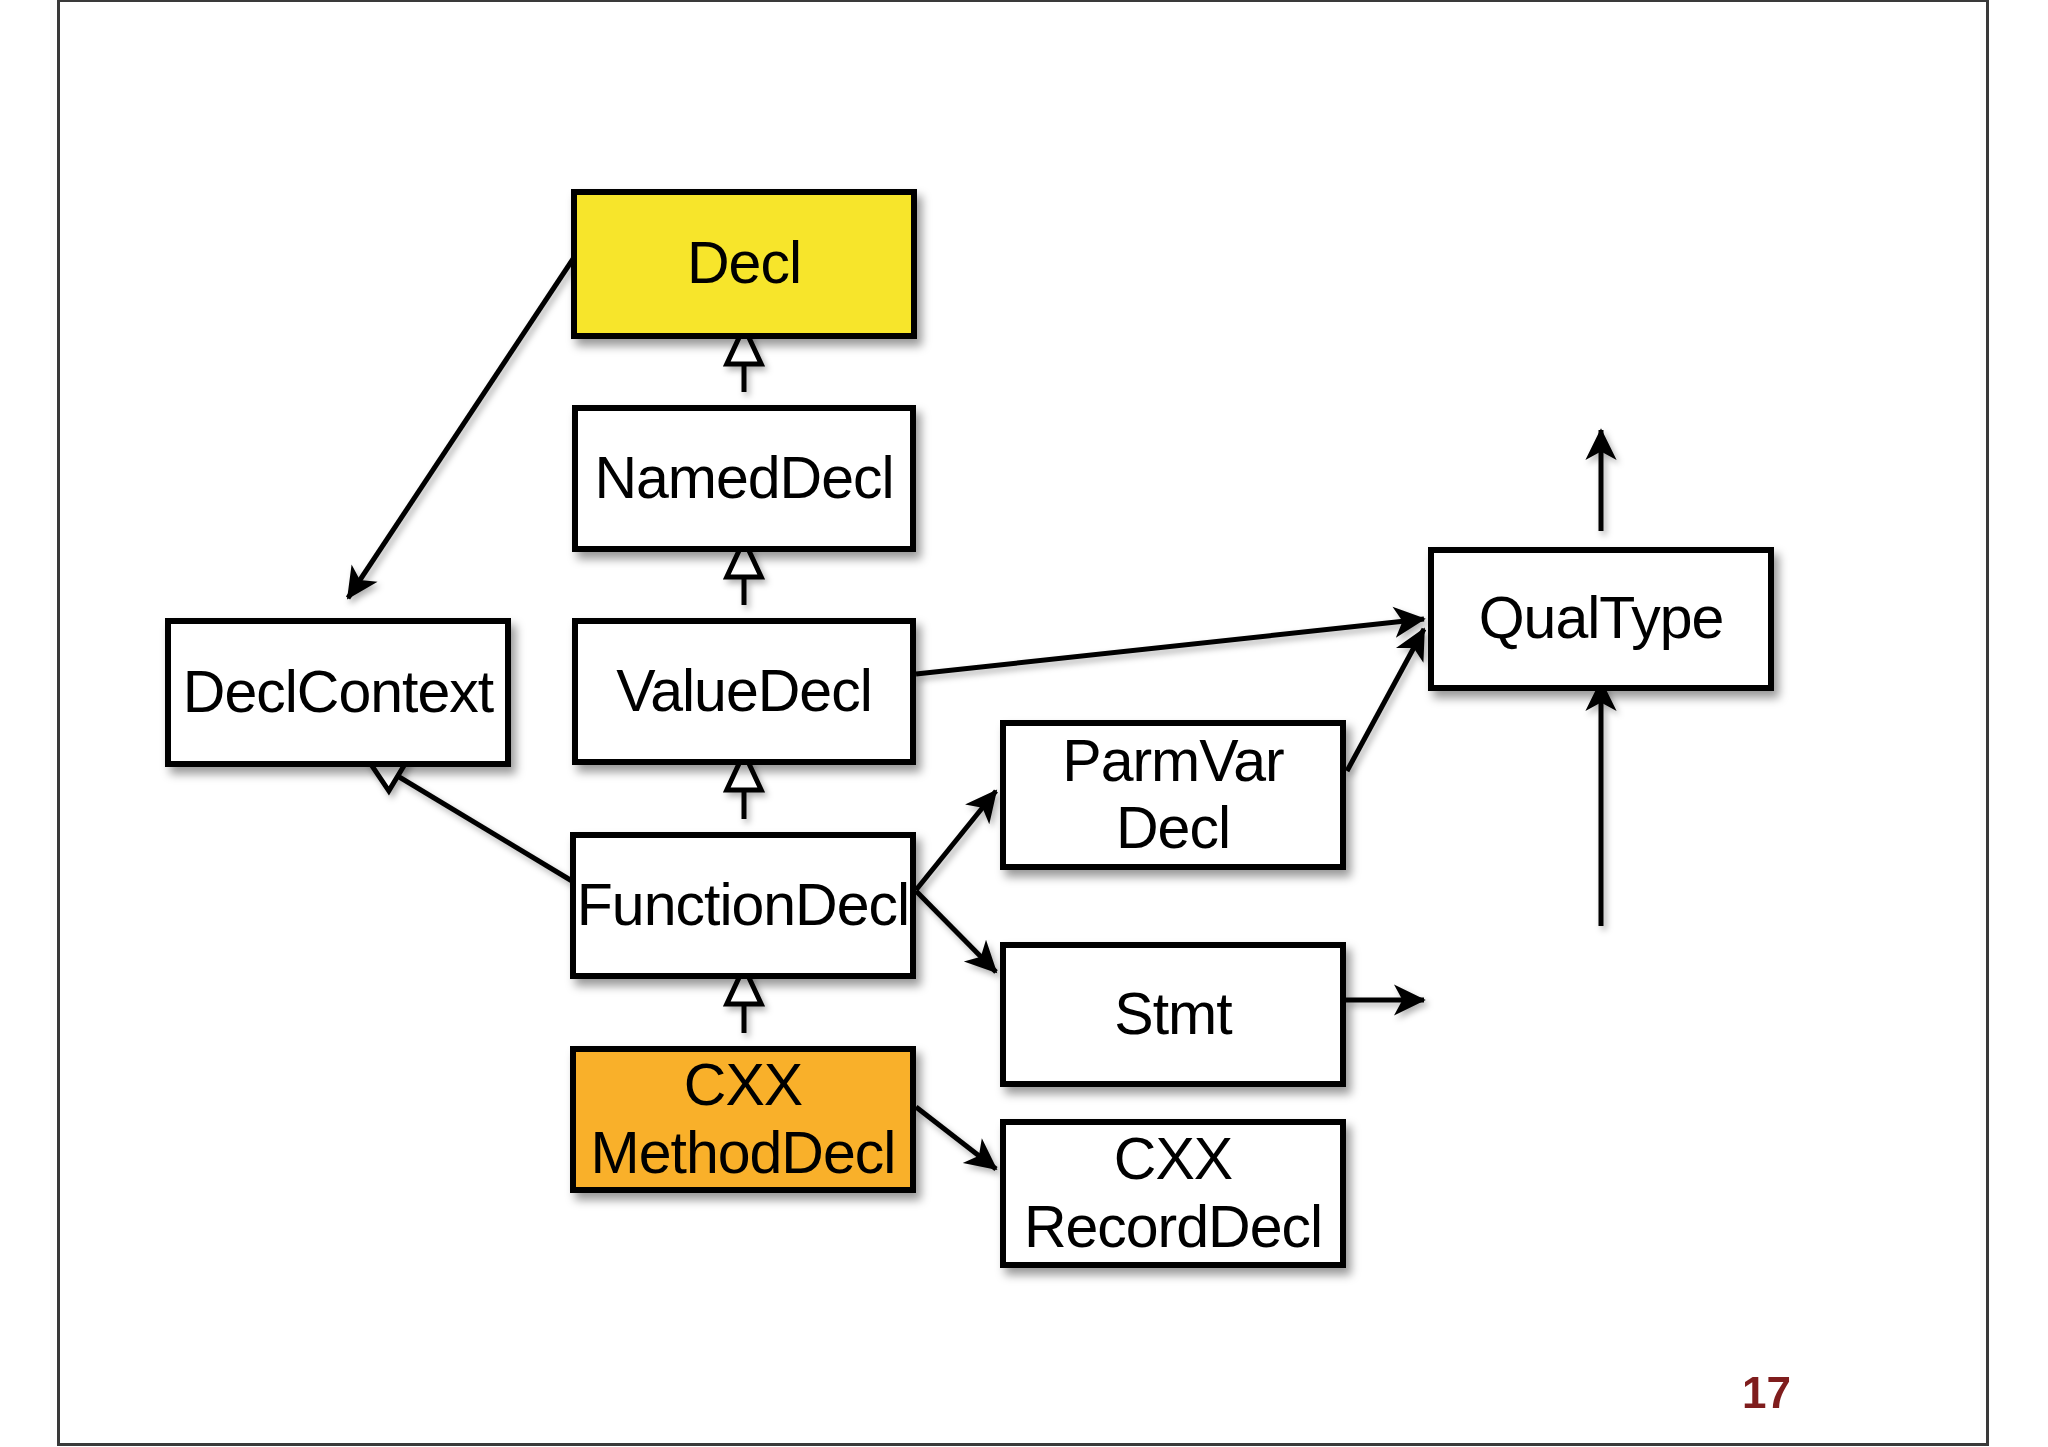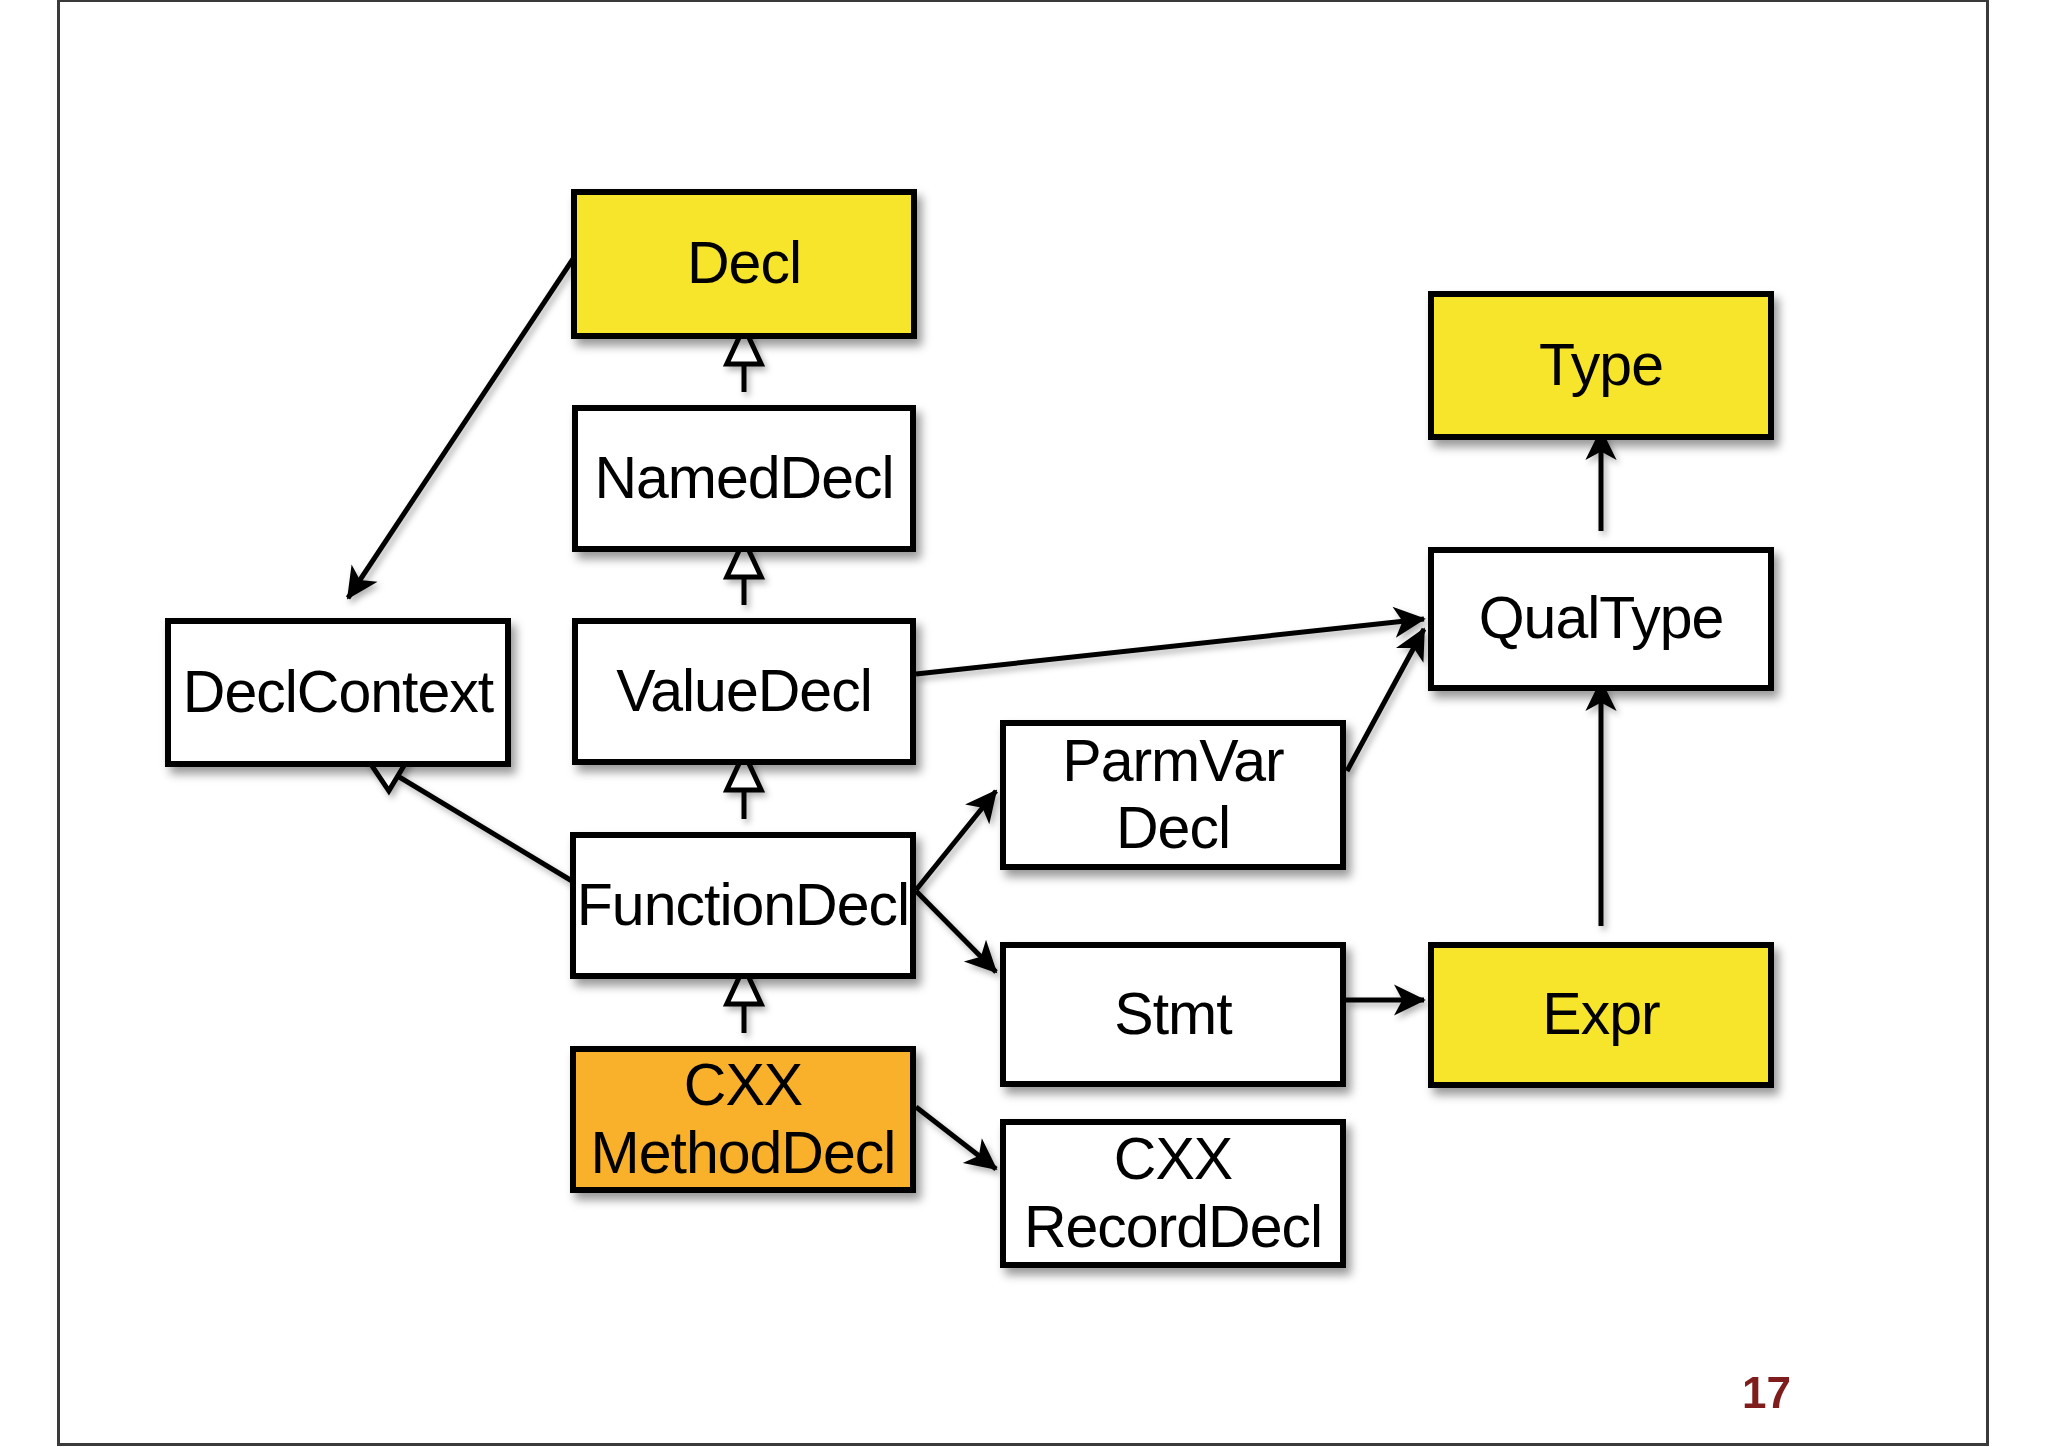--- a/index.html
+++ b/index.html
@@ -148,22 +148,16 @@
 
   <div class="node n-cxxrecord">
     <span>CXX</span>
     <span>RecordDecl</span>
   </div>
 
   <div class="node n-qualtype">
     <span>QualType</span>
   </div>
 
-  <div class="node yellow n-type">
-    <span>Type</span>
-  </div>
 
-  <div class="node yellow n-expr">
-    <span>Expr</span>
-  </div>
 
   <div class="page-number">17</div>
 </div>
 
 </body></html>

